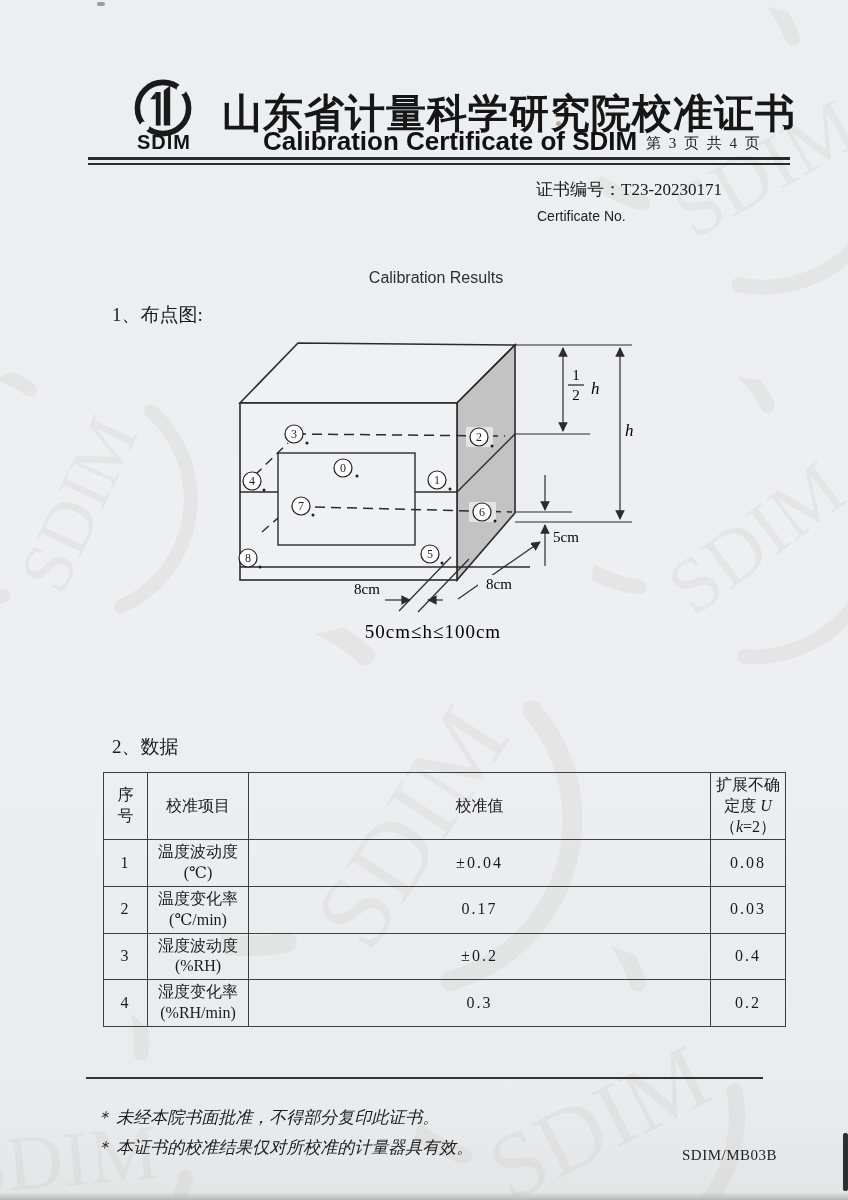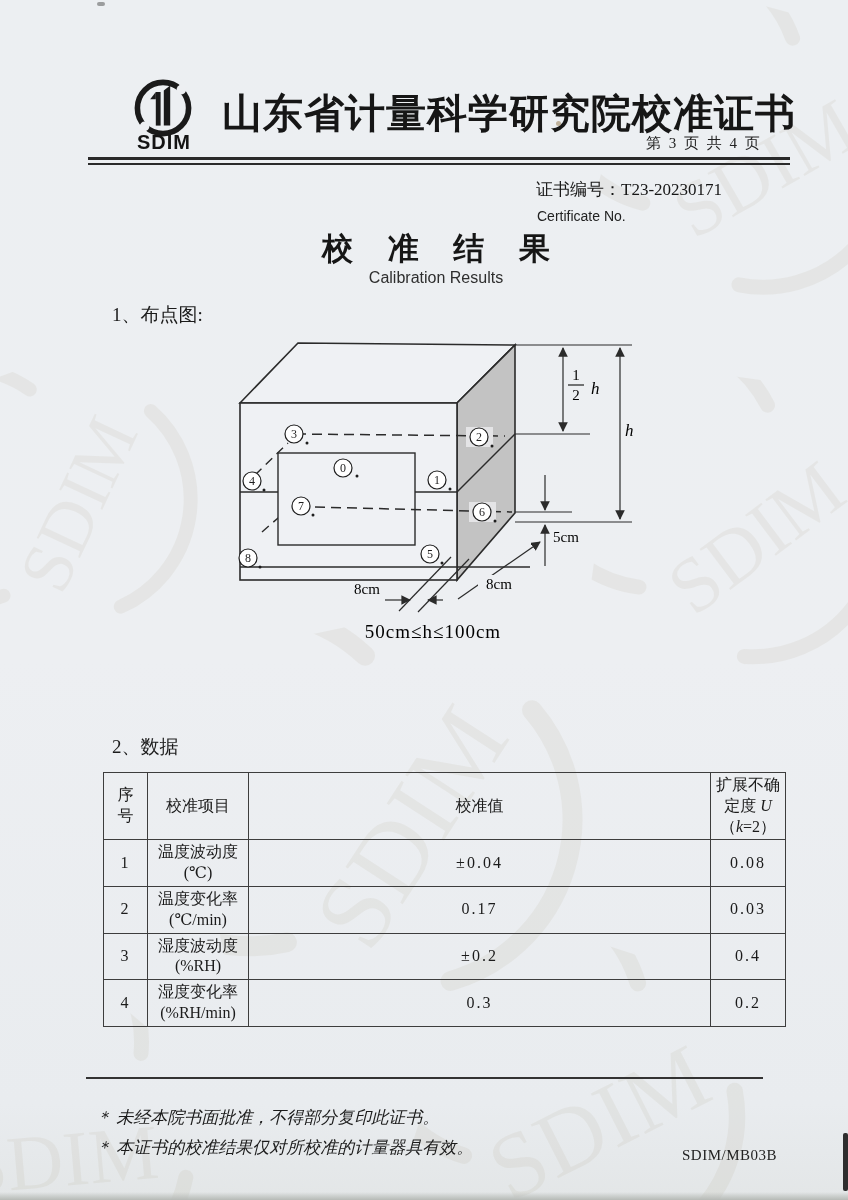--- a/index.html
+++ b/index.html
@@ -102,31 +102,31 @@
     <circle cx="40" cy="36" r="32" fill="none" stroke="#1a1a1a" stroke-width="7"></circle>
     <circle cx="63" cy="13" r="6" fill="#edeff2"></circle>
     <circle cx="17" cy="59" r="6" fill="#edeff2"></circle>
     <polygon points="31,16 24,25 31,25" fill="#1a1a1a"></polygon>
     <rect x="31" y="16" width="6" height="42" fill="#1a1a1a"></rect>
     <polygon points="41,14 49,8 49,58 41,58" fill="#1a1a1a"></polygon>
   </svg>
   <div class="logo-text">SDIM</div>
 
   <div class="title-cn">山东省计量科学研究院校准证书</div>
+  <div class="title-en">Calibration Certificate of SDIM</div>
   <div class="page-info">第 3 页 共 4 页</div>
 
   <div class="rule">
       <div class="r1"></div>
       <div class="r2"></div>
     </div>
 
   <div class="cert-line"><span>证书编号：</span><span>T23-20230171</span></div>
   <div class="cert-en">Certificate No.</div>
 
-  <div class="res-cn">校 准 结 果</div>
   <div class="res-en">Calibration Results</div>
 
   <div class="sec-head" style="left:112px;top:302px;">1、布点图:</div>
 
   <svg class="diagram-svg" width="480" height="330" viewBox="0 0 480 330">
     <defs>
       <marker id="ah" viewBox="0 0 10 10" refX="9" refY="5" markerWidth="8" markerHeight="8" orient="auto-start-reverse">
         <path d="M0,0 L10,5 L0,10 z" fill="#2b2b2b"></path>
       </marker>
     </defs>

